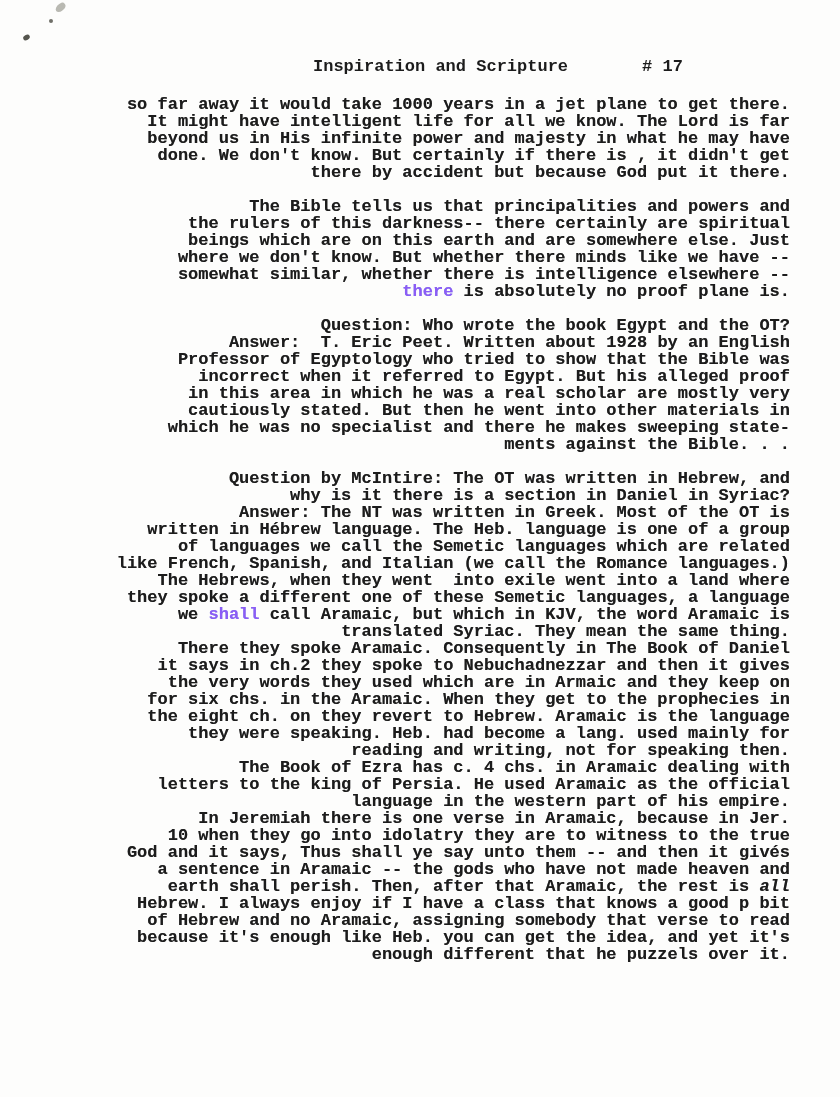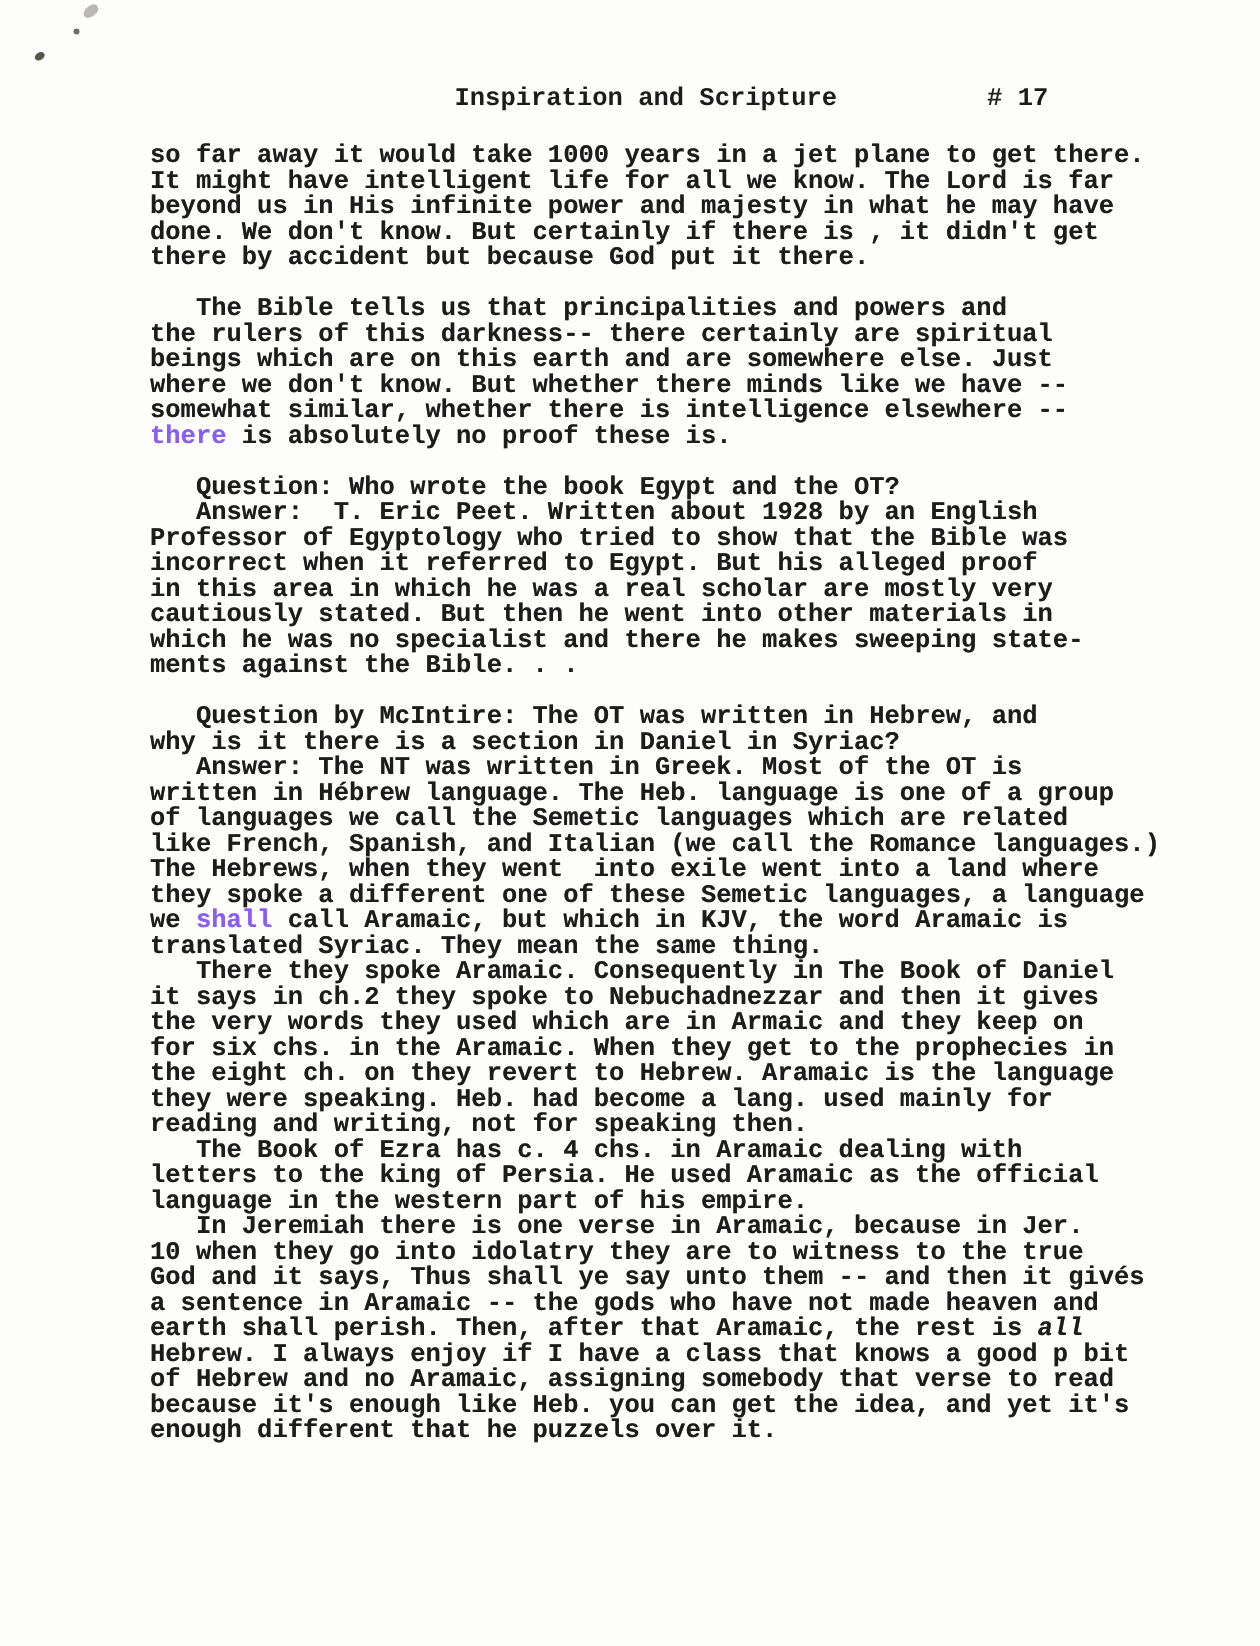--- a/index.html
+++ b/index.html
@@ -14,33 +14,34 @@
     background: #fdfdfc;
     overflow: hidden;
     font-family: "Liberation Mono", "DejaVu Sans Mono", monospace;
     font-weight: bold;
     color: #1c1c1c;
     -webkit-font-smoothing: antialiased;
   }
   .content {
     position: absolute;
     top: 58px;
-    left: 100px;
+    left: 110px;
     right: 50px;
+    text-align: right;
   }
   .header-row {
     display: flex;
     align-items: baseline;
     font-size: 17px;
     line-height: 18px;
     margin-bottom: 20px;
     white-space: pre;
   }
   .header-title { margin-left: 203px; }
-  .header-page  { margin-left: 100px; }
+  .header-page  { margin-left: 74px; }
   .para {
     white-space: pre-wrap;
     font-size: 17px;
     line-height: 17px;
     margin: 0 0 17px 0;
     letter-spacing: 0px;
     text-shadow: 0 0 0.4px rgba(20,20,20,0.55);
   }
   .blue-ink  { color: #8b5cf6; text-shadow: 0 0 0.4px rgba(63,94,196,0.55); }
   .italic    { font-style: italic; }
@@ -73,21 +74,21 @@
 It might have intelligent life for all we know. The Lord is far
 beyond us in His infinite power and majesty in what he may have
 done. We don't know. But certainly if there is , it didn't get
 there by accident but because God put it there.</div>
 
     <div class="para"><span>   The Bible tells us that principalities and powers and
 the rulers of this darkness-- there certainly are spiritual
 beings which are on this earth and are somewhere else. Just
 where we don't know. But whether there minds like we have --
 somewhat similar, whether there is intelligence elsewhere --
-</span><span class="blue-ink">there</span><span> is absolutely no proof these is.</span></div>
+</span><span class="blue-ink">there</span><span> is absolutely no proof plane is.</span></div>
 
 
     <div class="para">   Question: Who wrote the book Egypt and the OT?
    Answer:  T. Eric Peet. Written about 1928 by an English
 Professor of Egyptology who tried to show that the Bible was
 incorrect when it referred to Egypt. But his alleged proof
 in this area in which he was a real scholar are mostly very
 cautiously stated. But then he went into other materials in
 which he was no specialist and there he makes sweeping state-
 ments against the Bible. . .</div>

